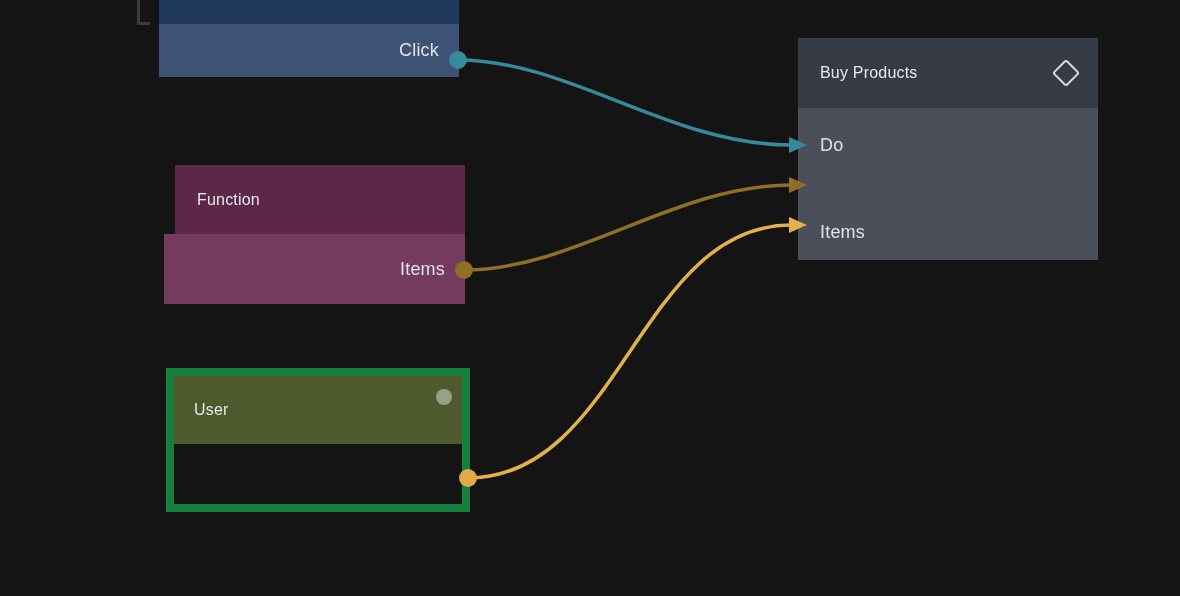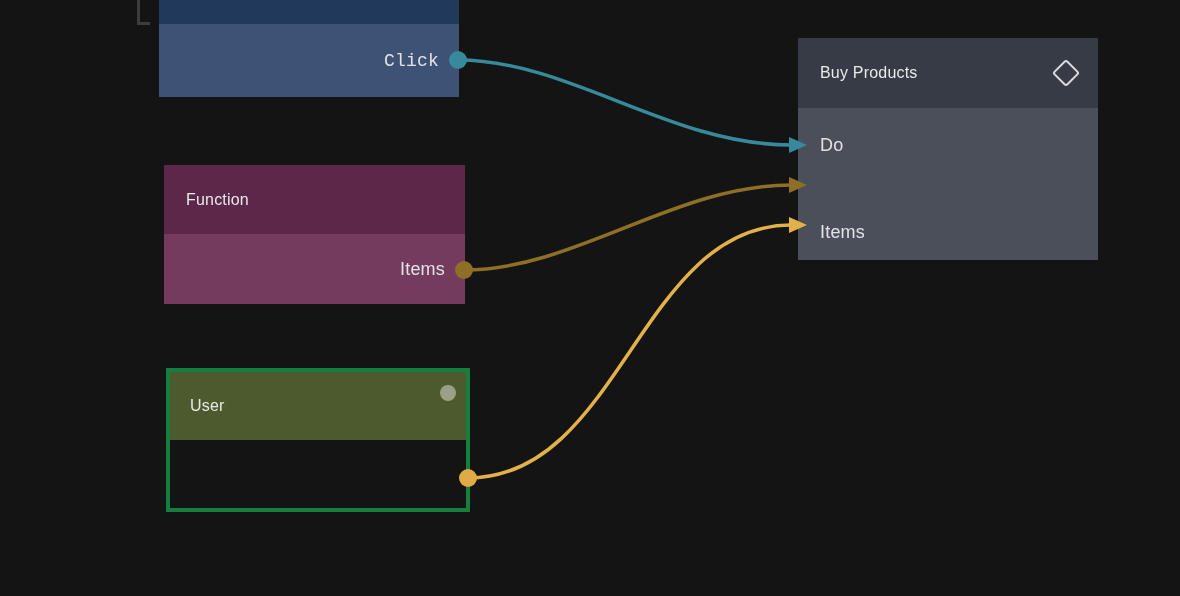--- a/index.html
+++ b/index.html
@@ -21,31 +21,31 @@
     display: flex; align-items: center; justify-content: space-between;
     padding: 0 22px; color: #e7e9eb; font-size: 16px; font-weight: 500; letter-spacing: .2px;
   }
   .bdy { display: flex; flex-direction: column; }
   .prow { display: flex; align-items: center; color: #e0e3e6; font-size: 18px; letter-spacing: .2px; }
   .prow.out { justify-content: flex-end; }
 
   
   #node-click { left: 159px; top: -46px; width: 300px; }
   #node-click .hdr { height: 70px; }
-  #node-click .bdy { height: 73px; justify-content: flex-end; font-family: Liberation Mono, monospace; }
+  #node-click .bdy { height: 53px; justify-content: flex-end; }
   #node-click .prow { padding-right: 20px; height: 100%; }
 
   
   #node-function { left: 164px; top: 165px; width: 301px; }
   #node-function .hdr { height: 69px; }
   #node-function .bdy { height: 70px; justify-content: center; }
   #node-function .prow { padding-right: 20px; height: 100%; }
 
   
-  #node-user { left: 166px; top: 368px; width: 304px; height: 144px; border: 4px solid #15803d; }
+  #node-user { left: 166px; top: 368px; width: 304px; height: 144px; border: 8px solid #15803d; }
   #node-user .hdr { height: 68px; padding: 0 20px; position: relative; }
   #node-user .bdy { height: 68px; justify-content: center; }
   #node-user .prow { padding-right: 14px; height: 100%; }
   .status-dot { position: absolute; right: 10px; top: 13px; width: 16px; height: 16px; border-radius: 50%; }
 
   
   #node-buy { left: 798px; top: 38px; width: 300px; }
   #node-buy .hdr { height: 70px; }
   #node-buy .bdy { height: 152px; padding-top: 17px; }
   #node-buy .prow { height: 40px; padding-left: 22px; }
@@ -69,21 +69,21 @@
   <div class="node" id="node-click">
     <div class="hdr" style="background-color: rgb(33, 58, 92);"></div>
     <div class="bdy" style="background-color: rgb(62, 82, 118);">
       <div class="prow out">
         <span>Click</span>
       </div>
     </div>
   </div>
 
   <div class="node" id="node-function">
-    <div class="hdr" style="background-color: rgb(93, 39, 73);">
+    <div class="hdr" style="background-color: rgb(93, 39, 73); margin-left: 11px;">
       <span>Function</span>
     </div>
     <div class="bdy" style="background-color: rgb(116, 59, 95);">
       <div class="prow out">
         <span>Items</span>
       </div>
     </div>
   </div>
 
   <div class="node" id="node-user">

